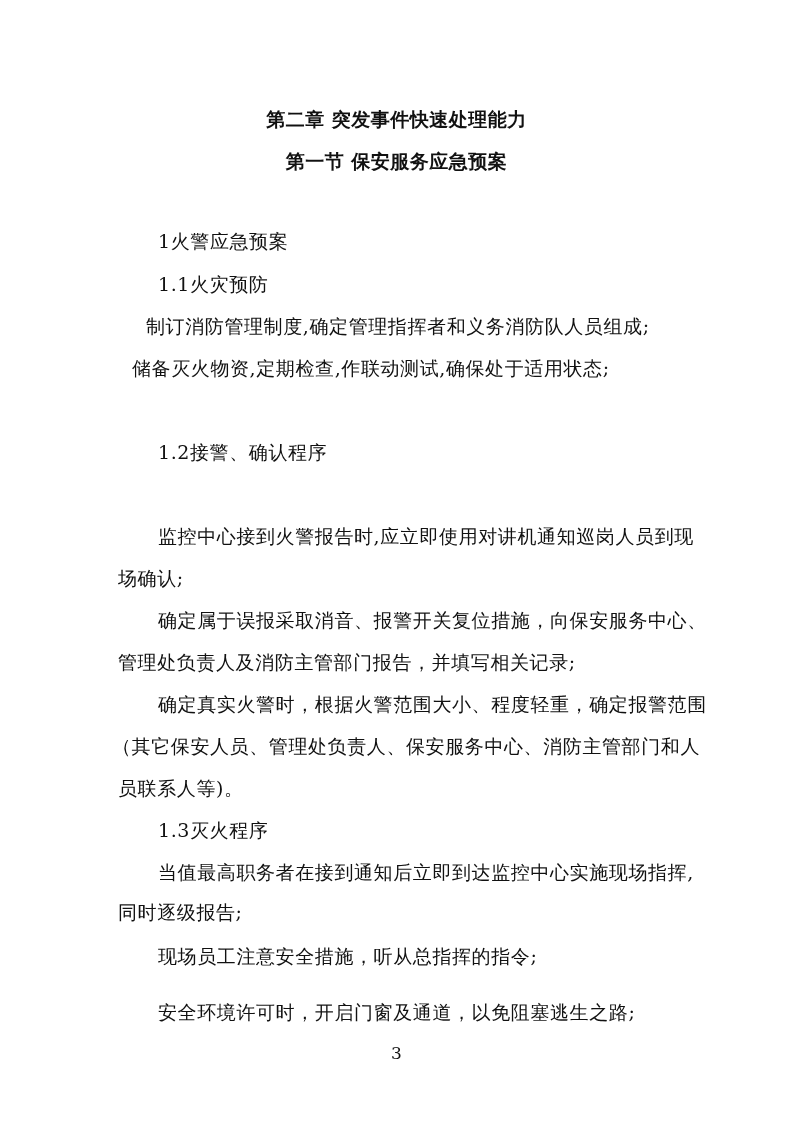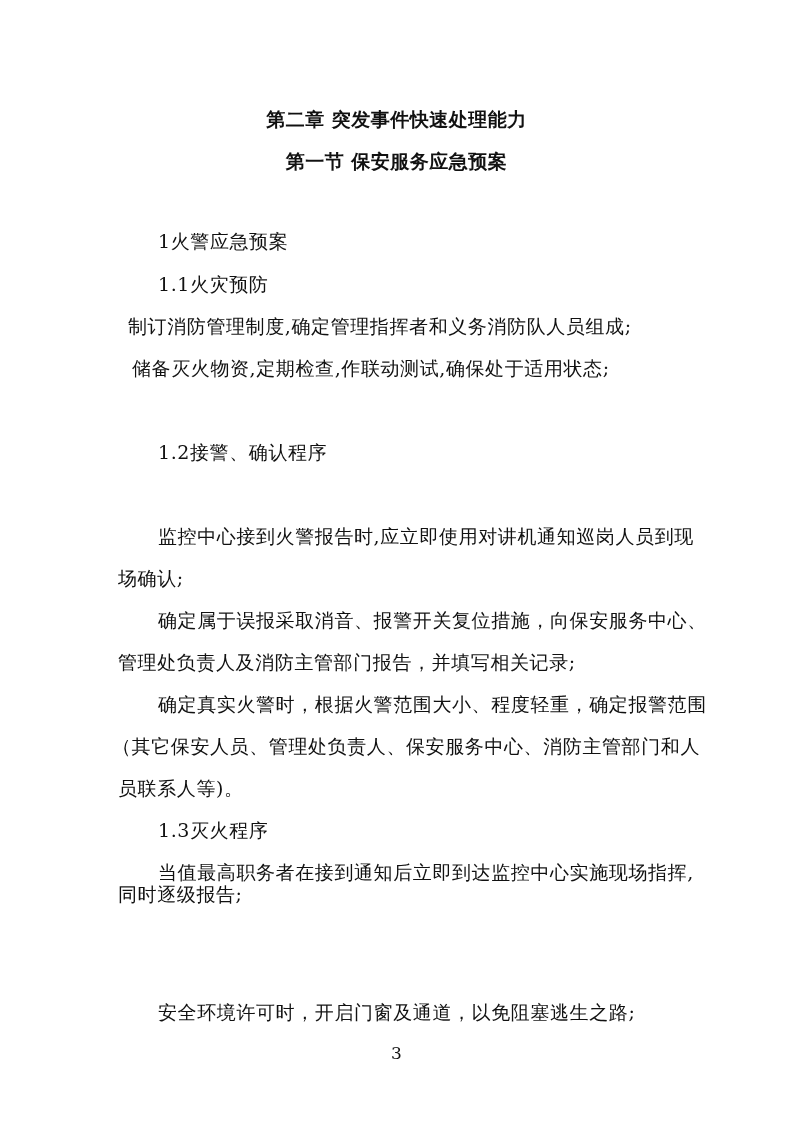--- a/index.html
+++ b/index.html
@@ -13,29 +13,30 @@
 </style>
 </head>
 <body>
 
 <div class="page">
   <div class="title" style="top:107px">第二章 突发事件快速处理能力</div>
   <div class="title" style="top:149px">第一节 保安服务应急预案</div>
 
   <div class="line" style="left:158px;top:188px">1火警应急预案</div>
   <div class="line" style="left:158px;top:231px">1.1火灾预防</div>
-  <div class="line" style="left:128px;top:273px">制订消防管理制度,确定管理指挥者和义务消防队人员组成;</div>
+  <div class="line" style="left:146px;top:273px">制订消防管理制度,确定管理指挥者和义务消防队人员组成;</div>
   <div class="line" style="left:132px;top:315px">储备灭火物资,定期检查,作联动测试,确保处于适用状态;</div>
   <div class="line" style="left:158px;top:399px">1.2接警、确认程序</div>
   <div class="line" style="left:158px;top:483px">监控中心接到火警报告时,应立即使用对讲机通知巡岗人员到现</div>
   <div class="line" style="left:118px;top:525px">场确认;</div>
   <div class="line" style="left:158px;top:567px">确定属于误报采取消音、报警开关复位措施，向保安服务中心、</div>
   <div class="line" style="left:118px;top:609px">管理处负责人及消防主管部门报告，并填写相关记录;</div>
   <div class="line" style="left:158px;top:651px">确定真实火警时，根据火警范围大小、程度轻重，确定报警范围</div>
   <div class="line" style="left:112px;top:693px">（其它保安人员、管理处负责人、保安服务中心、消防主管部门和人</div>
   <div class="line" style="left:118px;top:735px">员联系人等)。</div>
   <div class="line" style="left:158px;top:777px">1.3灭火程序</div>
   <div class="line" style="left:158px;top:819px">当值最高职务者在接到通知后立即到达监控中心实施现场指挥,</div>
-  <div class="line" style="left:118px;top:841px">同时逐级报告;</div>
+  <div class="line" style="left:118px;top:859px">同时逐级报告;</div>
+  <div class="line" style="left:158px;top:903px">现场员工注意安全措施，听从总指挥的指令;</div>
   <div class="line" style="left:158px;top:959px">安全环境许可时，开启门窗及通道，以免阻塞逃生之路;</div>
 
   <div class="pagenum">3</div>
 </div>
 
 </body></html>

